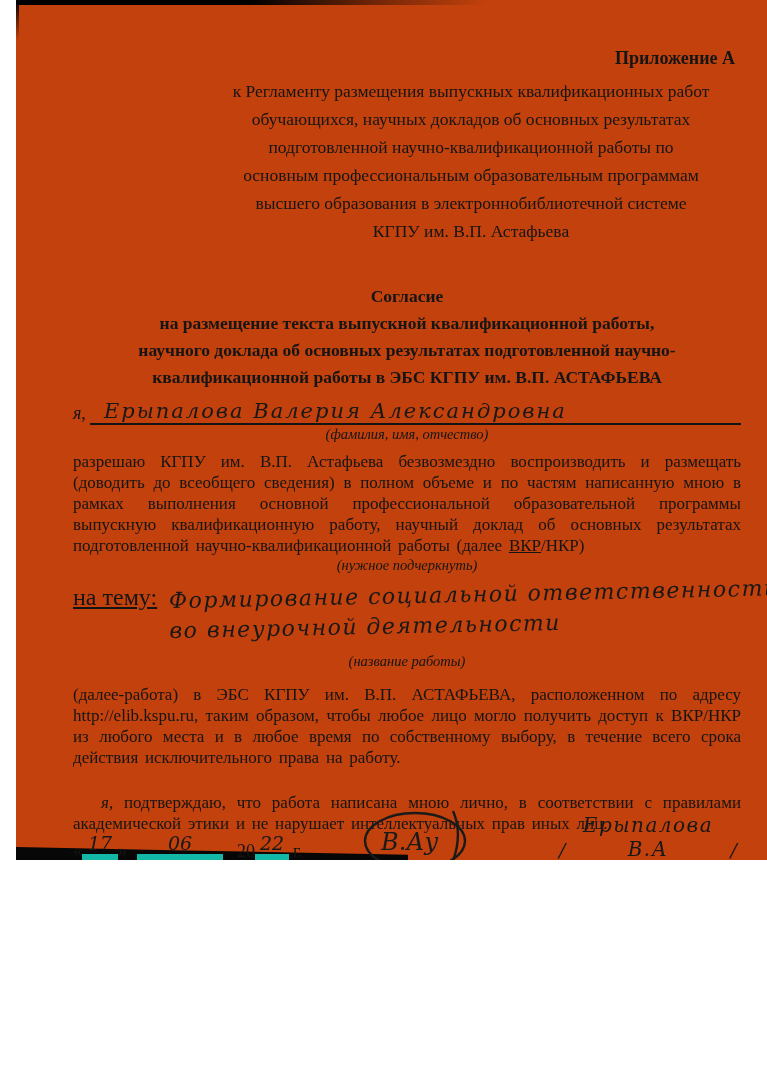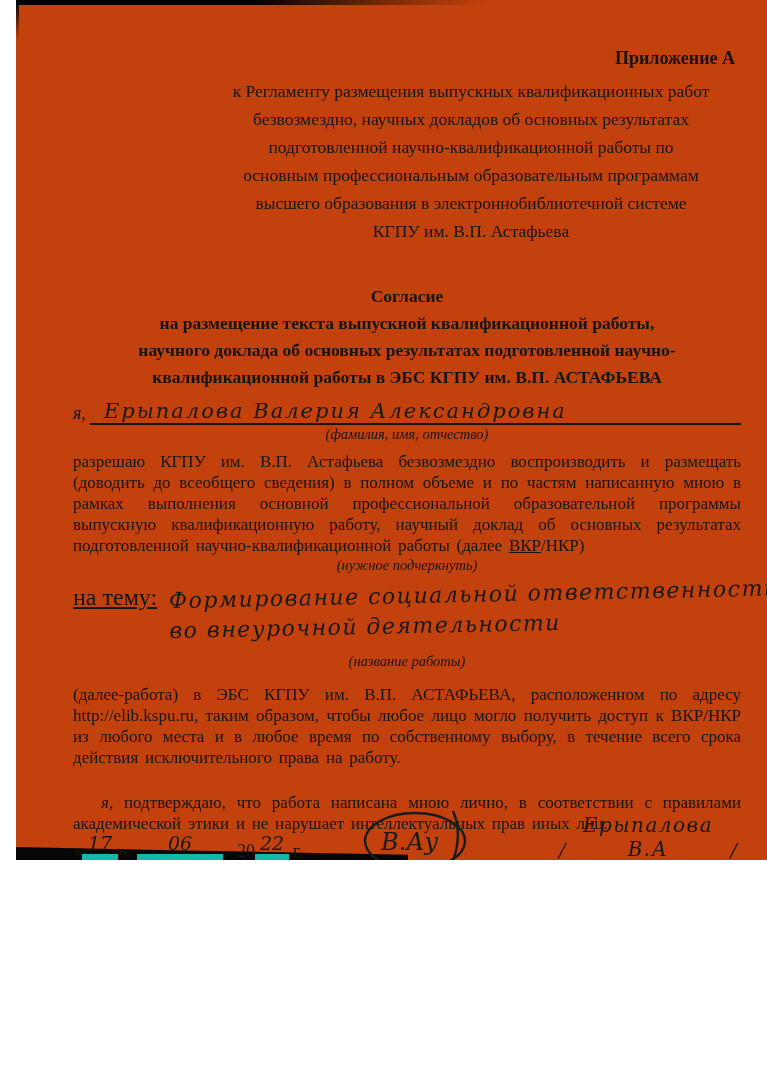--- a/index.html
+++ b/index.html
@@ -108,21 +108,21 @@
 
   <div class="art-top"></div>
   <div class="art-left"></div>
   <div class="art-right"></div>
   <div class="art-right-strip"></div>
   <div class="art-bottom"></div>
 
   <div class="appendix">Приложение А</div>
   <div class="reg-block">
     <div>к Регламенту размещения выпускных квалификационных работ</div>
-    <div>безвозмездно, научных докладов об основных результатах</div>
+    <div>обучающихся, научных докладов об основных результатах</div>
     <div>подготовленной научно-квалификационной работы по</div>
     <div>основным профессиональным образовательным программам</div>
     <div>высшего образования в электроннобиблиотечной системе</div>
     <div>КГПУ им. В.П. Астафьева</div>
   </div>
 
   <div class="title-block">
     <div>Согласие</div>
     <div>на размещение текста выпускной квалификационной работы,</div>
     <div>научного доклада об основных результатах подготовленной научно-</div>

